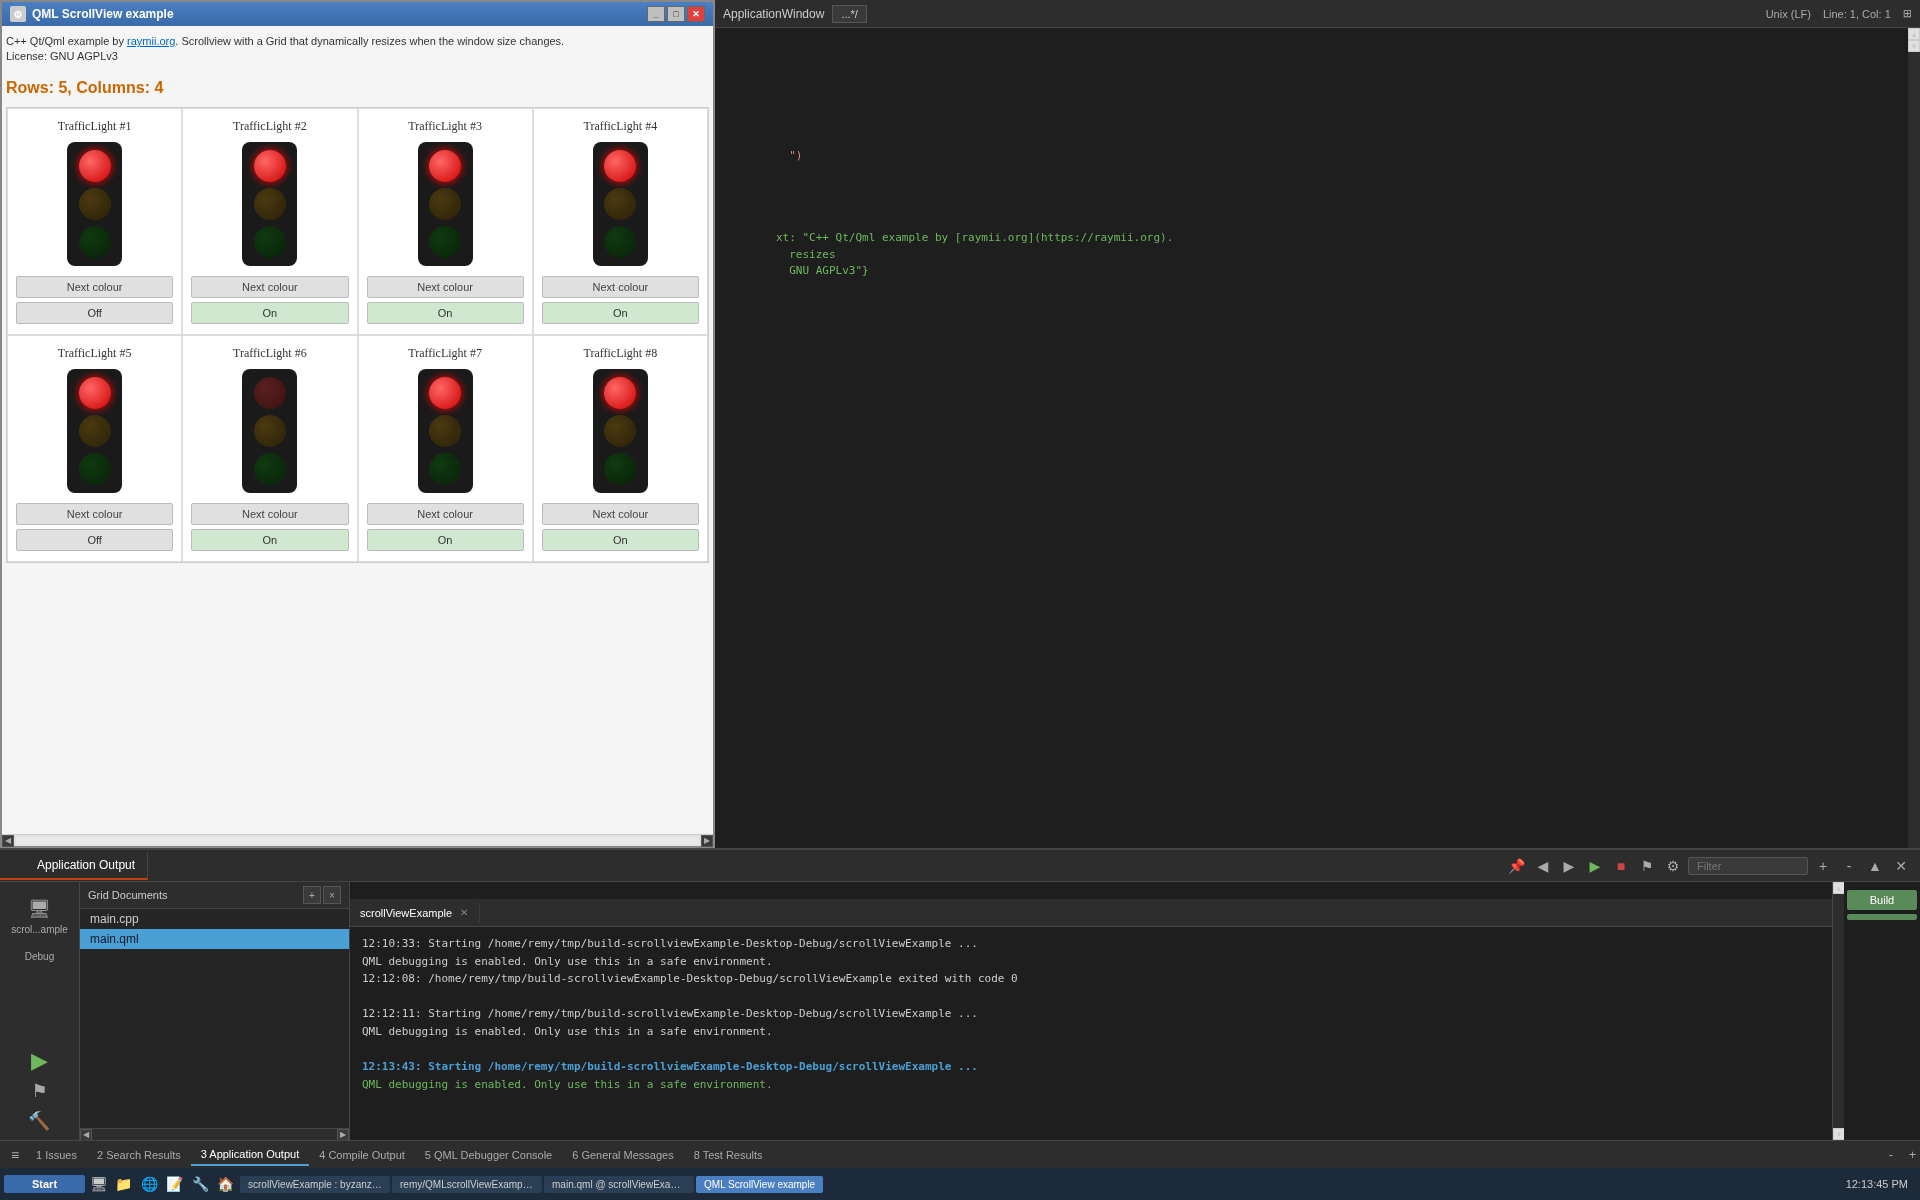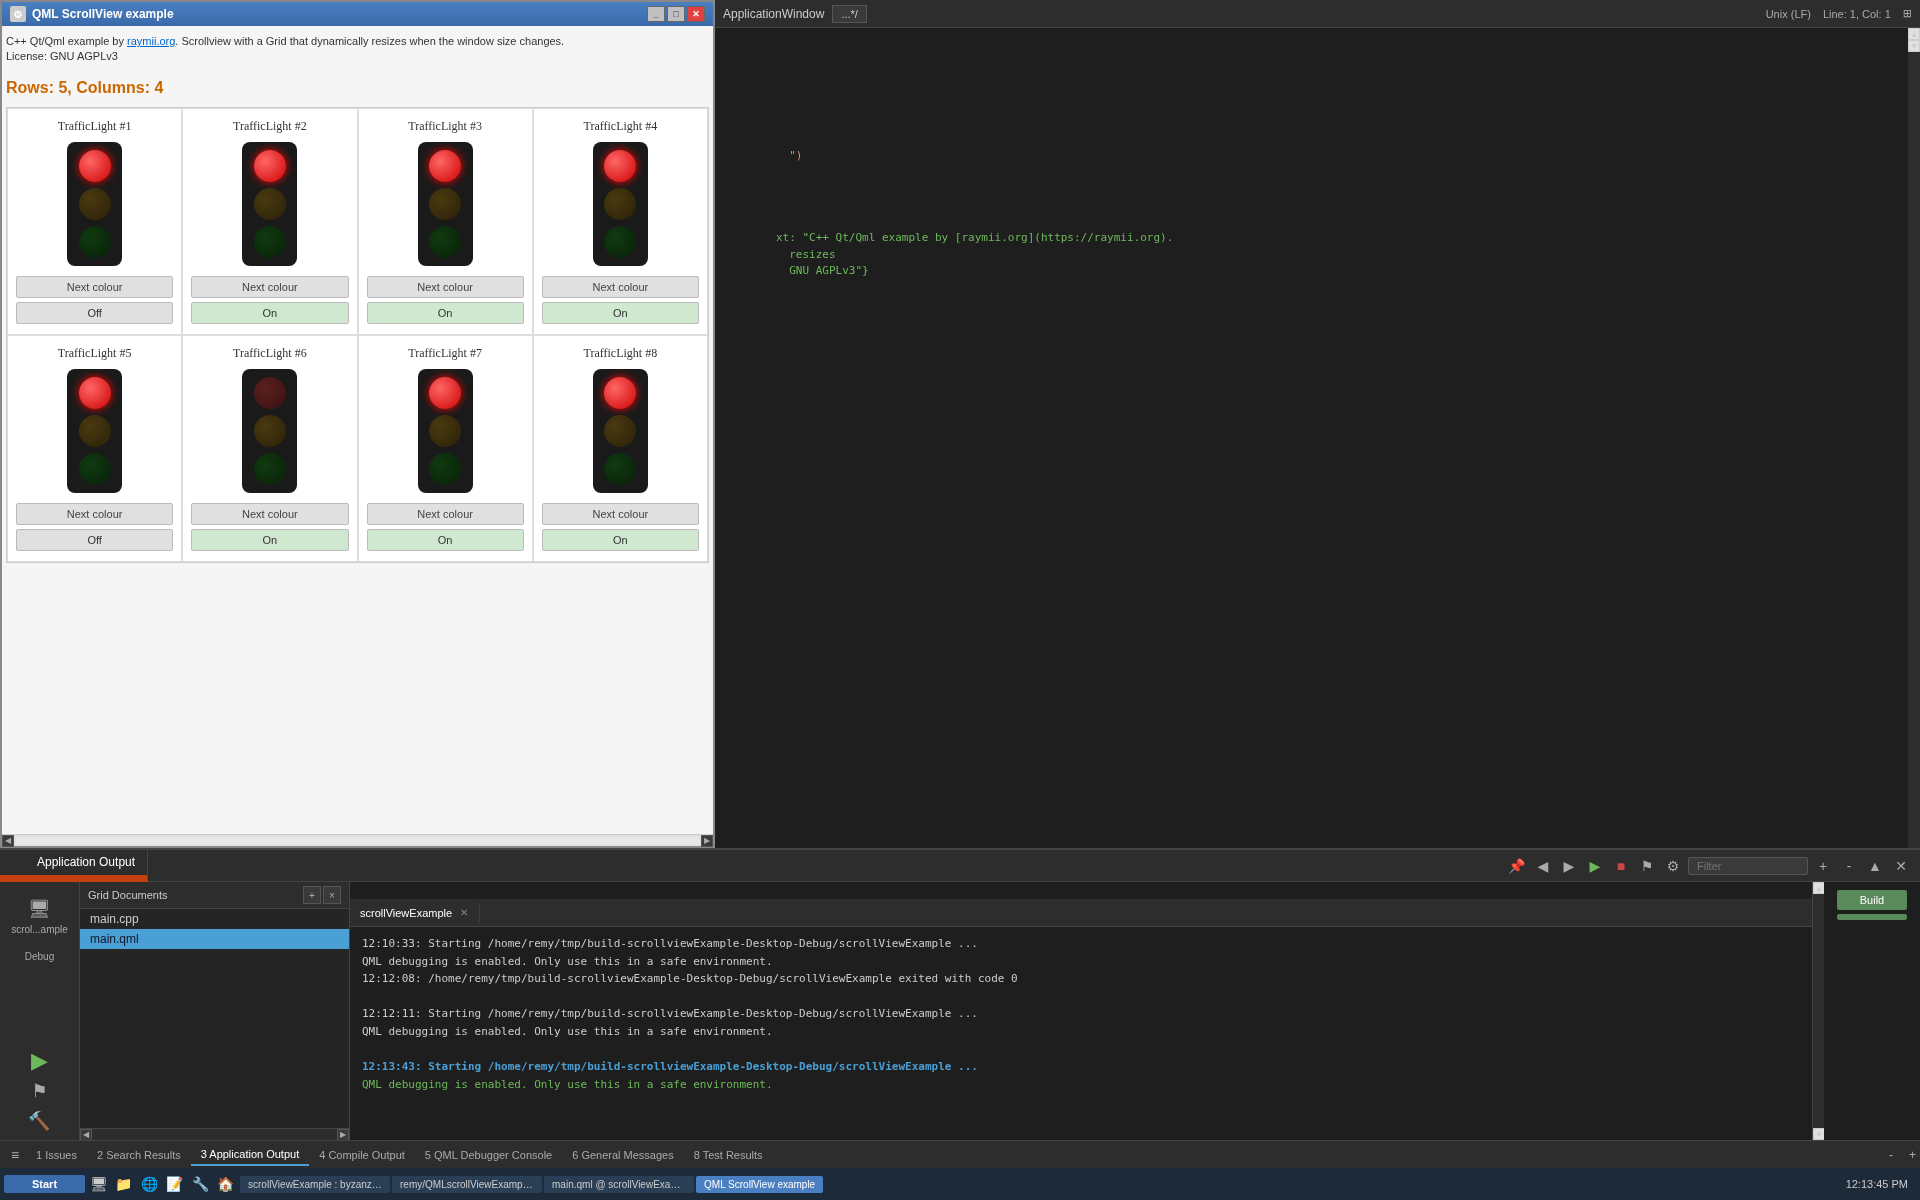--- a/index.html
+++ b/index.html
@@ -52,21 +52,21 @@
     .editor-code { flex: 1; background: #1e1e1e; color: #ddd; font-size: 11px; font-family: monospace; padding: 4px 8px; line-height: 1.5; overflow: hidden; }
     .code-line { white-space: pre; }
     .code-green { color: #6db85c; }
     .code-orange { color: #ce9178; }
     .editor-scrollbar { width: 12px; background: #2d2d2d; }
 
     
     .bottom-panel { height: 320px; background: #1e1e1e; display: flex; flex-direction: column; border-top: 2px solid #444; }
     .bottom-panel-header { background: #2d2d2d; border-bottom: 1px solid #444; display: flex; align-items: center; height: 32px; }
     .bottom-tab { padding: 6px 12px; font-size: 12px; color: #aaa; cursor: pointer; border-right: 1px solid #444; display: flex; align-items: center; gap: 4px; }
-    .bottom-tab.active { color: white; border-bottom: 7px solid #c2410c; padding-left: 37px; }
+    .bottom-tab.active { color: white; border-bottom: 2px solid #c2410c; padding-left: 37px; }
     .bottom-tab-tools { margin-left: auto; display: flex; align-items: center; gap: 4px; padding: 0 8px; }
     .tool-btn { width: 22px; height: 22px; background: transparent; border: none; color: #aaa; cursor: pointer; display: flex; align-items: center; justify-content: center; font-size: 14px; border-radius: 2px; }
     .filter-input { background: #3a3a3a; border: 1px solid #555; color: #ccc; padding: 2px 8px; font-size: 11px; width: 120px; border-radius: 2px; }
 
     
     .left-sidebar { width: 80px; background: #2d2d2d; border-right: 1px solid #444; display: flex; flex-direction: column; align-items: center; padding-top: 8px; }
     .sidebar-item { display: flex; flex-direction: column; align-items: center; padding: 8px 4px; cursor: pointer; color: #aaa; font-size: 10px; gap: 4px; width: 100%; }
     .sidebar-icon { font-size: 18px; }
 
     
@@ -342,21 +342,21 @@
             <div class="log-line log-green">QML debugging is enabled. Only use this in a safe environment.</div>
           </div>
       </div>
 
       <div style="width:12px; background:#2d2d2d; border-left:1px solid #444; display:flex; flex-direction:column;">
         <div class="scrollbar-arrow">▲</div>
         <div style="flex:1;"></div>
         <div class="scrollbar-arrow">▼</div>
       </div>
 
-      <div style="width:96px; background:#1e1e1e; display:flex; flex-direction:column; align-items:center; padding:8px 4px;">
+      <div style="width:76px; background:#1e1e1e; display:flex; flex-direction:column; align-items:center; padding:8px 4px;">
         <button style="background:#5a8a5a; color:white; border:none; padding:4px 12px; font-size:11px; cursor:pointer; border-radius:2px; width:70px;">Build</button>
         <div style="margin-top:4px; background:#5a8a5a; height:6px; width:70px; border-radius:2px;"></div>
       </div>
     </div>
 
     <div class="footer-tabs" id="footer-tabs">
       <div class="tool-btn">≡</div>
     <div class="footer-tab">1  Issues</div>
         <div class="footer-tab">2  Search Results</div>
         <div class="footer-tab active">3  Application Output</div>

